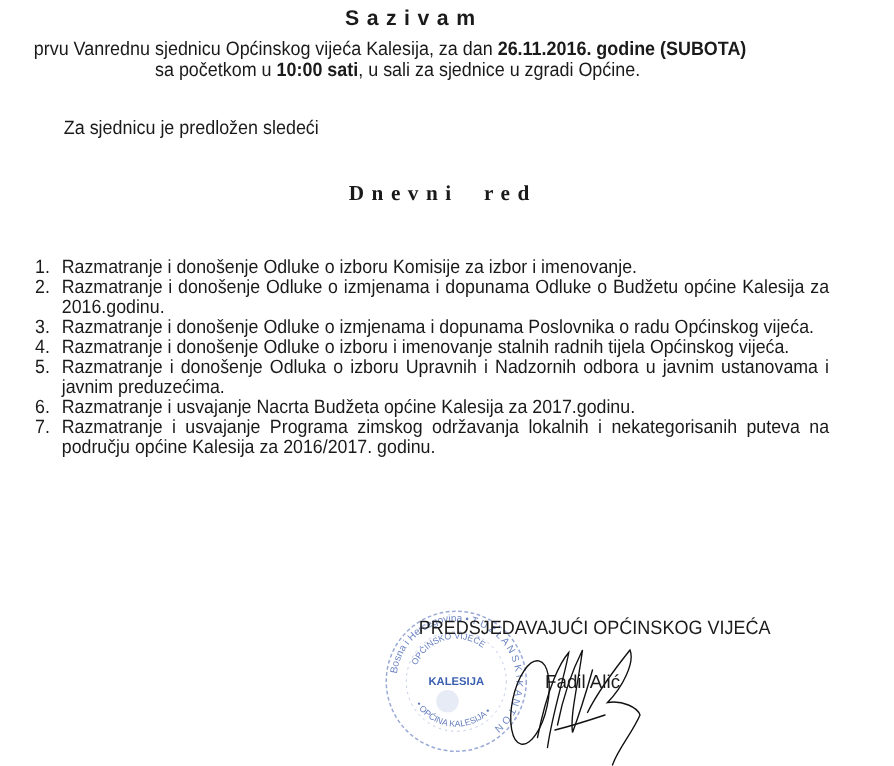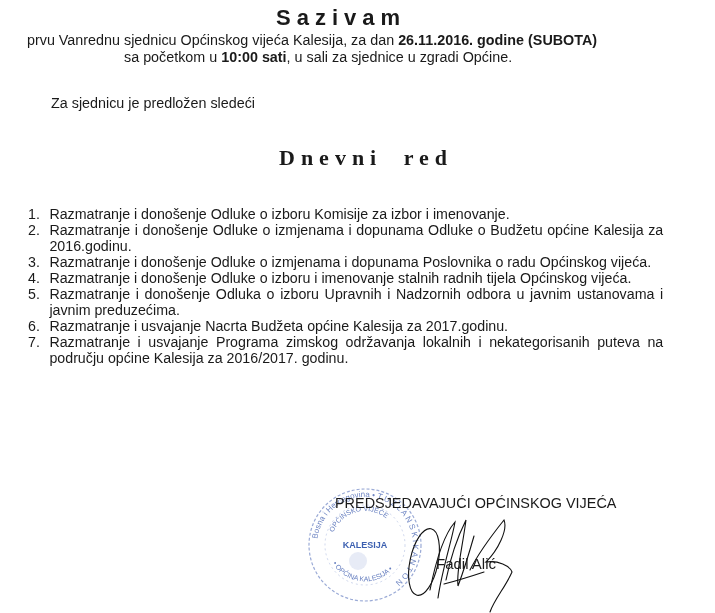--- a/index.html
+++ b/index.html
@@ -4,40 +4,40 @@
 <style>
   html, body { margin: 0; padding: 0; }
   body {
     width: 715px; height: 613px; overflow: hidden;
     background: #ffffff; position: relative;
     font-family: "Liberation Sans", sans-serif;
     color: #1a1a1a;
   }
   .abs { position: absolute; white-space: nowrap; }
   .title {
-    font-weight: bold; font-size: 22px; letter-spacing: 6px;
+    font-weight: bold; font-size: 17px; letter-spacing: 6px;
   }
   .para { font-size: 15.5px; transform-origin: left top; }
   .para b { font-weight: bold; }
   .agenda {
     position: absolute; left: 28px; top: 206px; width: 614px;
     margin: 0; padding: 0; list-style: none;
     font-size: 15.3px; line-height: 16px;
   }
   .agenda li {
     position: relative; padding-left: 23px; text-align: justify;
     text-align-last: left; margin-bottom: 0px; transform: scaleX(0.93); transform-origin: left top;
     width: 107.5%;
   }
   .agenda .num { position: absolute; left: 0; top: 0; }
   .stamp {
     position: absolute; left: 306px; top: 486px; width: 118px; height: 118px;
   }
   .sig-title { font-size: 15.5px; transform: scaleX(0.93); transform-origin: left top; }
-  .sig-name { font-size: 15px; margin-top: 18px; }
+  .sig-name { font-size: 15px; }
   .signature { position: absolute; left: 400px; top: 510px; width: 130px; height: 103px; }
 </style>
 </head>
 <body>
 
 <div class="abs title" style="left:276px; top:5px;">Sazivam</div>
 
 <div class="abs para" style="left:27px; top:31px; transform:scaleX(0.925);">
   <span>prvu Vanrednu sjednicu Općinskog vijeća Kalesija, za dan </span><b>26.11.2016. godine (SUBOTA)</b>
 </div>

